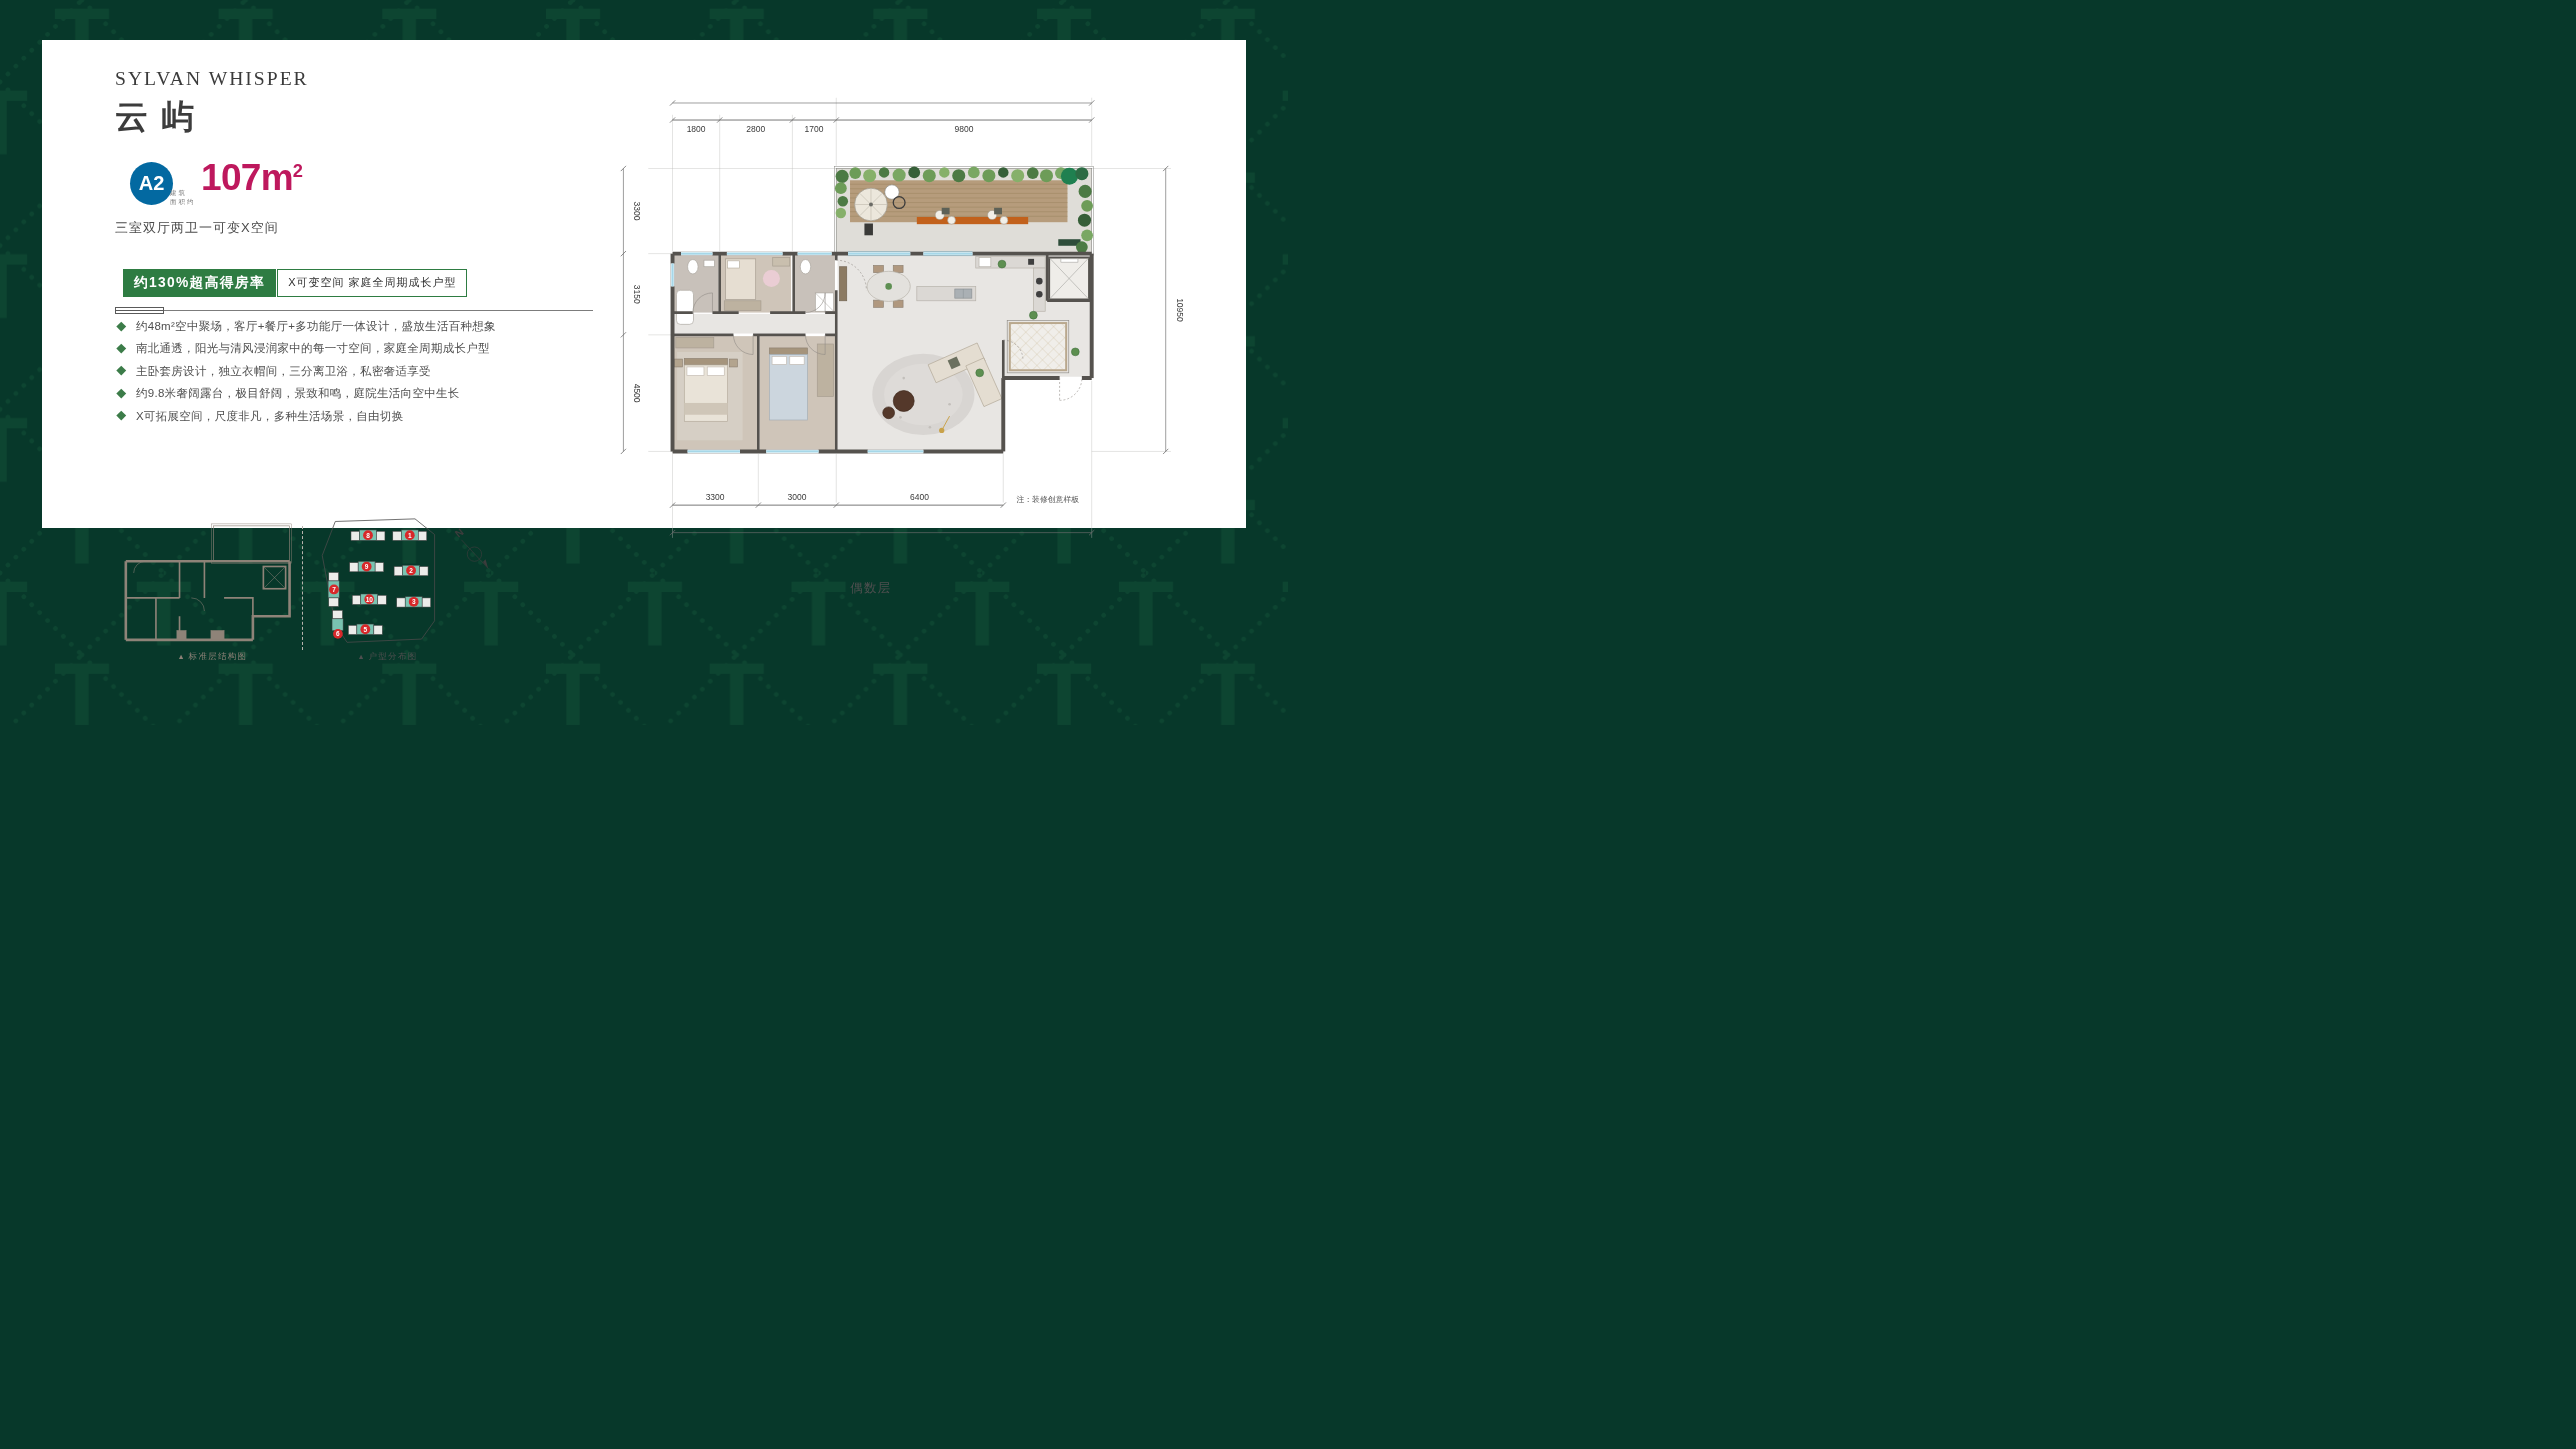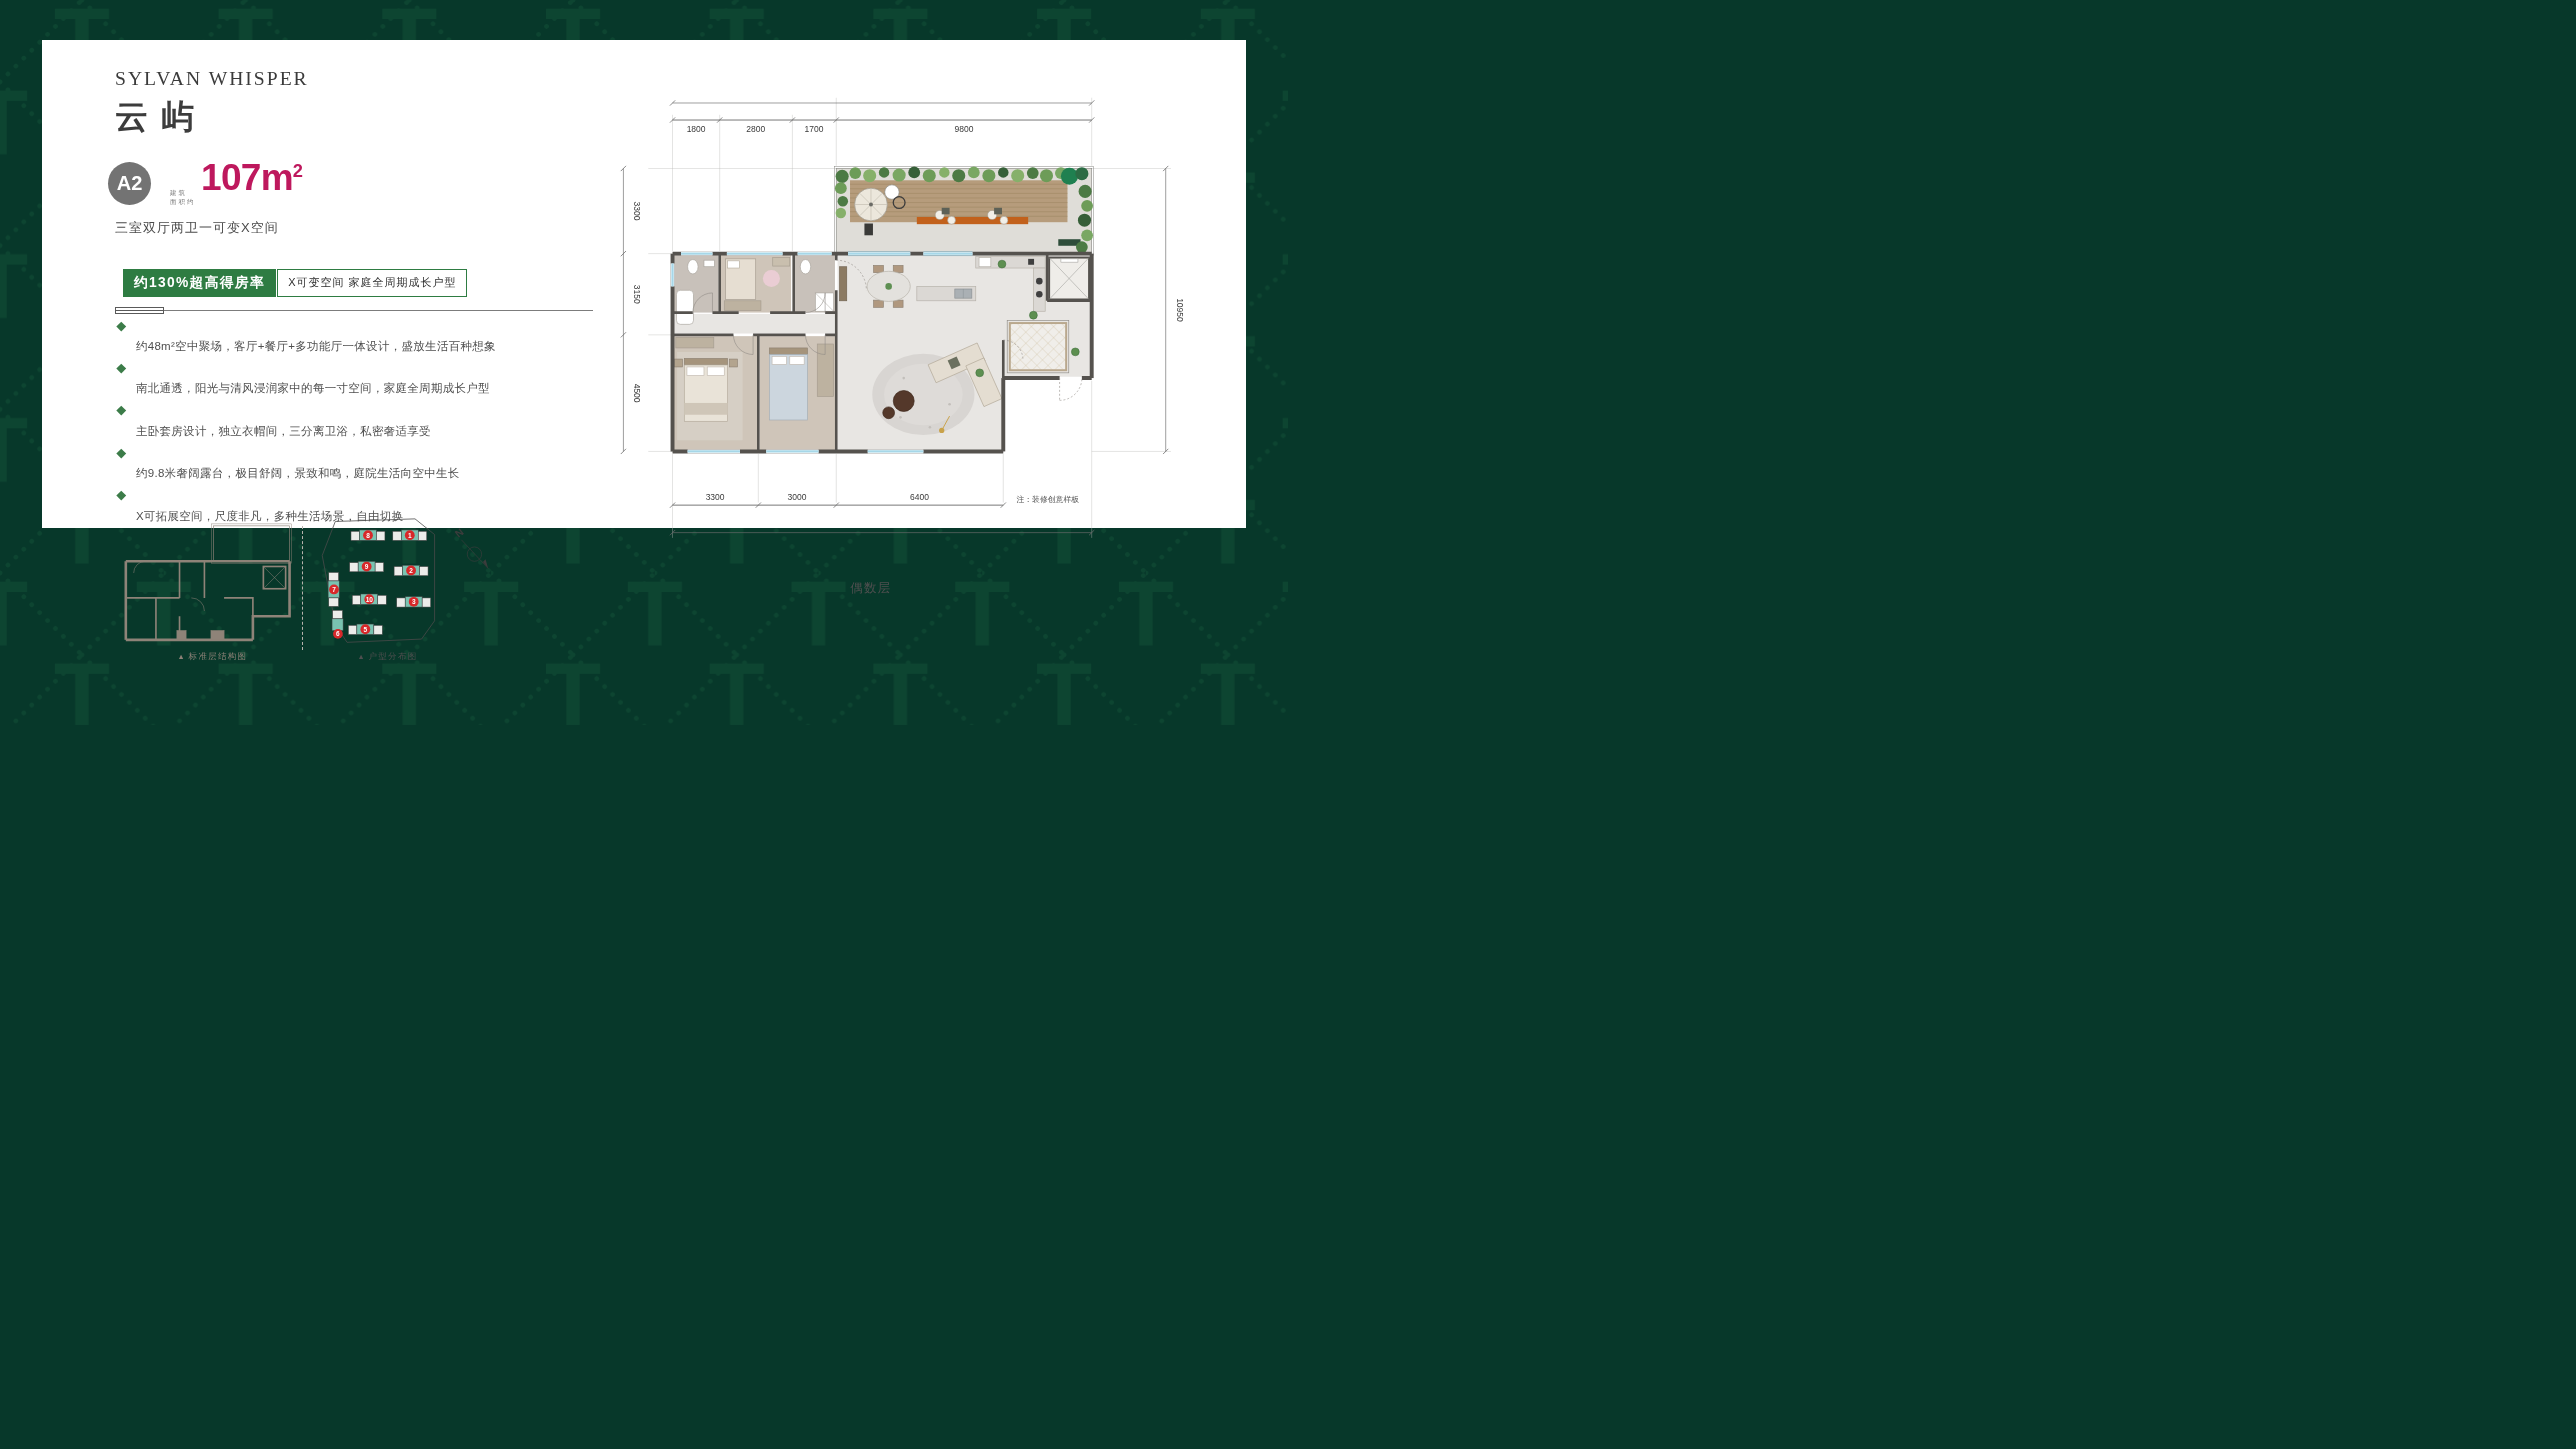--- a/index.html
+++ b/index.html
@@ -4,39 +4,39 @@
 <style>
   html,body{margin:0;padding:0;background:#07382a;}
   #page{position:relative;width:1288px;height:725px;overflow:hidden;
         font-family:"Liberation Sans","DejaVu Sans",sans-serif;color:#3f3f3f;}
   #bg{position:absolute;left:0;top:0;width:1288px;height:725px;display:block;}
   .card{position:absolute;left:42px;top:40px;width:1204px;height:488px;background:#ffffff;}
   .abs{position:absolute;}
   .brand-en{left:73px;top:27.5px;font-family:"Liberation Serif","DejaVu Serif",serif;
             font-size:19.6px;letter-spacing:2px;color:#3b3b3b;font-weight:500;}
   .brand-cn{left:73px;top:55px;font-size:33px;font-weight:bold;letter-spacing:13px;color:#3c3c3c;}
-  .badge{left:66px;top:122px;width:43px;height:43px;border-radius:50%;background:#737373;
+  .badge{left:88px;top:122px;width:43px;height:43px;border-radius:50%;background:#0369a1;
          display:flex;align-items:center;justify-content:center;color:#fff;font-size:20px;font-weight:bold;}
   .area-note{left:128px;top:149px;font-size:6.5px;color:#7a7a7a;line-height:8.5px;letter-spacing:2px;}
   .area-value{left:159px;top:117px;font-size:37px;font-weight:bold;color:#be185d;letter-spacing:-0.7px;}
   .area-value sup{font-size:18.3px;}
   .layout-desc{left:73px;top:179px;font-size:13px;color:#4a4a4a;letter-spacing:1px;}
   .banner{left:73px;top:229px;display:flex;align-items:stretch;height:27.5px;padding-left:8px;}
   .banner .hl{background:#2e7c42;color:#fff;font-size:13.8px;font-weight:bold;letter-spacing:1.3px;
               display:flex;align-items:center;padding:0 11px;}
   .banner .ol{border:1.3px solid #2e7c42;color:#2f2f2f;font-size:11px;letter-spacing:1px;
               display:flex;align-items:center;padding:0 9.8px;margin-left:1.3px;}
   .divider{left:73px;top:267px;width:478px;height:5.9px;}
   .divider .box{position:absolute;left:0;top:0;width:47px;height:5.2px;border:0.7px solid #5a5a5a;background:#fff;}
   .divider .box i{position:absolute;left:0;right:0;top:2px;border-top:0.7px solid #5a5a5a;display:block;}
   .divider .line{position:absolute;left:0;top:2.6px;width:478px;border-top:1px solid #7c7c7c;}
   .features{left:73px;top:280px;width:498px;}
   .feat{display:flex;align-items:flex-start;margin-bottom:10px;}
   .feat .dia{width:6.5px;height:6.5px;background:#3c7c49;transform:rotate(45deg);margin:2.6px 11.8px 0 2.6px;flex:0 0 auto;}
-  .feat .txt{font-size:11.5px;color:#4f4f4f;letter-spacing:0.3px;line-height:12.4px;margin-top:20px;}
+  .feat .txt{font-size:11.5px;color:#4f4f4f;letter-spacing:0.3px;line-height:12.4px;}
   .cap{font-size:8.5px;letter-spacing:1.3px;text-align:center;}
   .cap .tri{font-size:7.2px;margin-right:2.6px;}
   .cap-structure{left:79px;top:611px;width:183px;color:#8d8177;}
   .cap-dist{left:280px;top:611px;width:131px;color:#4f4f4f;}
   .vsep{left:260px;top:486px;height:124px;border-left:0.7px dashed #b8b4ae;width:0;}
   svg text{font-family:"Liberation Sans","DejaVu Sans",sans-serif;}
 </style>
 </head>
 <body>
 

